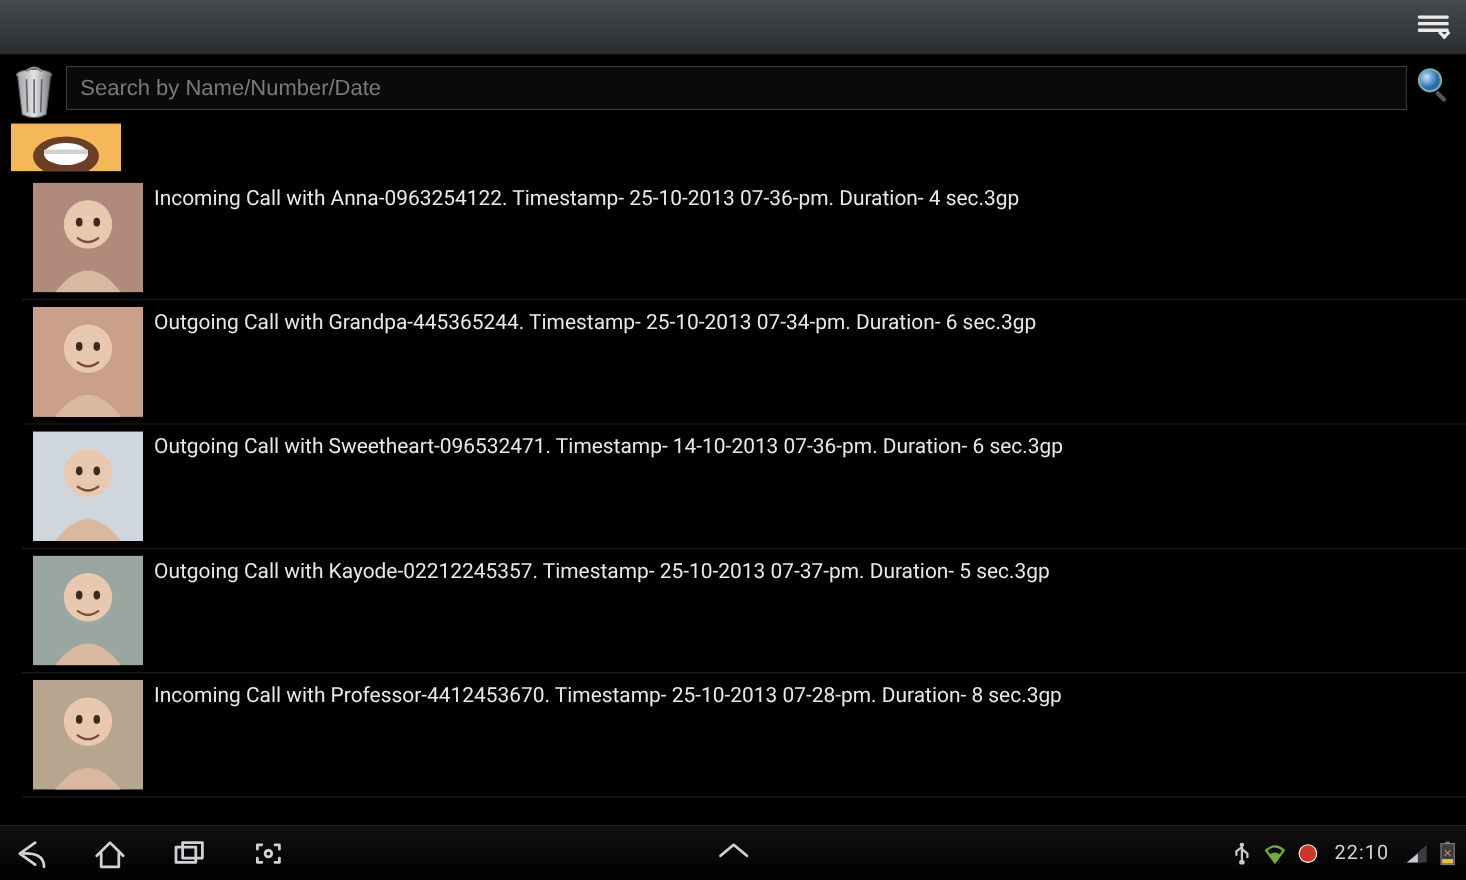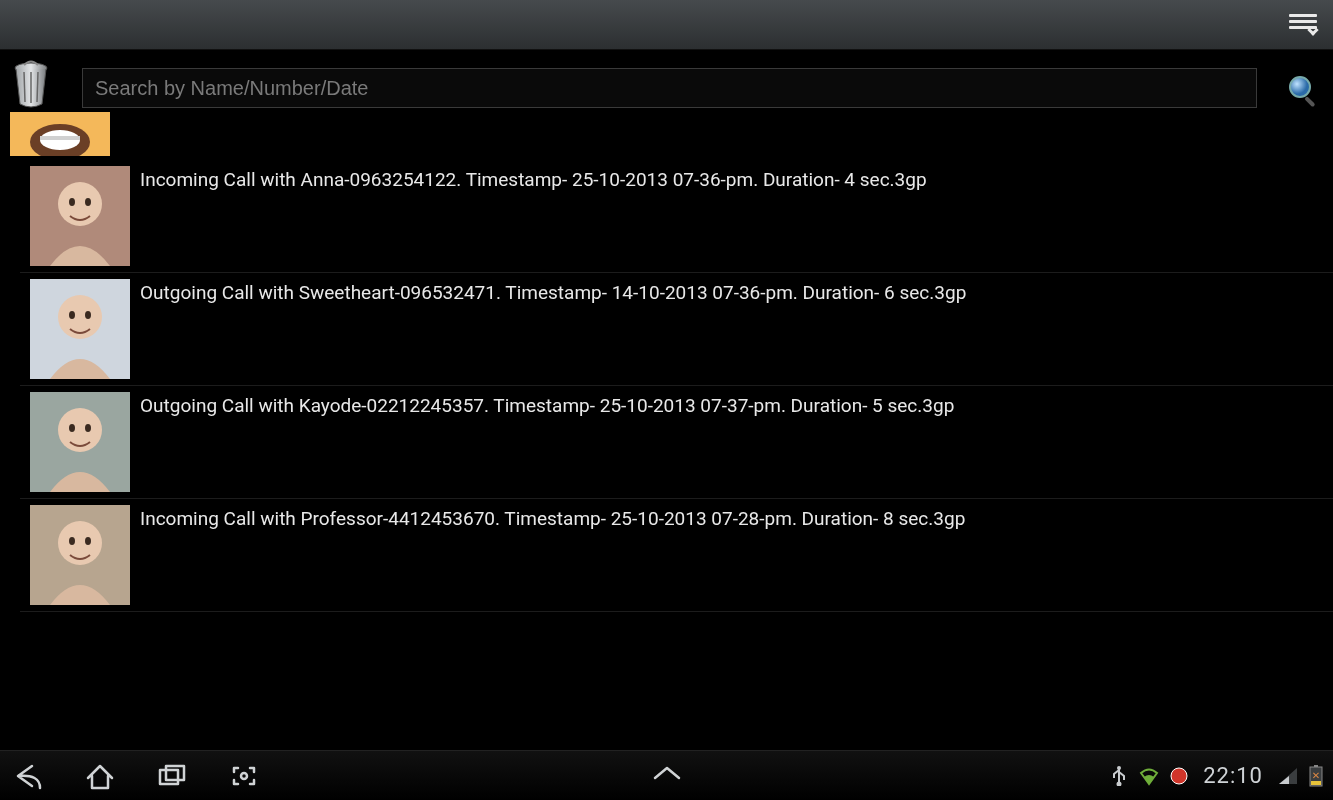--- a/index.html
+++ b/index.html
@@ -44,23 +44,23 @@
     height: 8px;
     align-self: flex-end;
     border-right: 3px solid #eaeaea;
     border-bottom: 3px solid #eaeaea;
     transform: rotate(45deg);
     margin-top: -4px;
   }
 
   .toolbar {
     display: flex;
-    align-items: flex-end;
+    align-items: flex-start;
     padding: 10px 12px 8px 10px;
-    gap: 30px;
+    gap: 8px;
   }
   .trash-icon {
     width: 42px;
     height: 48px;
     cursor: pointer;
   }
   .search-input {
     flex: 1;
     height: 40px;
     background: #0a0a0a;
@@ -160,21 +160,21 @@
     margin-left: auto;
     display: flex;
     align-items: center;
     gap: 10px;
   }
   .status-icon {
     width: 20px;
     height: 20px;
   }
   .clock {
-    font-size: 22px;
+    font-size: 18px;
     color: #cfd3d6;
     letter-spacing: 1px;
     margin: 0 4px;
   }
   .signal-bars {
     width: 22px;
     height: 20px;
   }
   .battery {
     width: 14px;
@@ -252,20 +252,33 @@
             <ellipse cx="42" cy="36" rx="3" ry="4" fill="#3a2a20"></ellipse>
             <ellipse cx="58" cy="36" rx="3" ry="4" fill="#3a2a20"></ellipse>
             <path d="M40 50 Q50 58 60 50" stroke="#7a4a3a" stroke-width="2" fill="none"></path>
           </svg>
         </div>
         <div class="call-text">Incoming Call with Anna-0963254122. Timestamp- 25-10-2013 07-36-pm. Duration- 4 sec.3gp</div>
       </div>
       <div class="call-row">
         <div class="avatar">
           <svg viewBox="0 0 100 100" width="100" height="100">
+            <rect width="100" height="100" fill="#caa08a"></rect>
+            <circle cx="50" cy="38" r="22" fill="#e8c9b0"></circle>
+            <path d="M20 100 Q50 60 80 100 Z" fill="#d8b89f"></path>
+            <ellipse cx="42" cy="36" rx="3" ry="4" fill="#3a2a20"></ellipse>
+            <ellipse cx="58" cy="36" rx="3" ry="4" fill="#3a2a20"></ellipse>
+            <path d="M40 50 Q50 58 60 50" stroke="#7a4a3a" stroke-width="2" fill="none"></path>
+          </svg>
+        </div>
+        <div class="call-text">Outgoing Call with Grandpa-445365244. Timestamp- 25-10-2013 07-34-pm. Duration- 6 sec.3gp</div>
+      </div>
+      <div class="call-row">
+        <div class="avatar">
+          <svg viewBox="0 0 100 100" width="100" height="100">
             <rect width="100" height="100" fill="#cfd6de"></rect>
             <circle cx="50" cy="38" r="22" fill="#e8c9b0"></circle>
             <path d="M20 100 Q50 60 80 100 Z" fill="#d8b89f"></path>
             <ellipse cx="42" cy="36" rx="3" ry="4" fill="#3a2a20"></ellipse>
             <ellipse cx="58" cy="36" rx="3" ry="4" fill="#3a2a20"></ellipse>
             <path d="M40 50 Q50 58 60 50" stroke="#7a4a3a" stroke-width="2" fill="none"></path>
           </svg>
         </div>
         <div class="call-text">Outgoing Call with Sweetheart-096532471. Timestamp- 14-10-2013 07-36-pm. Duration- 6 sec.3gp</div>
       </div>

